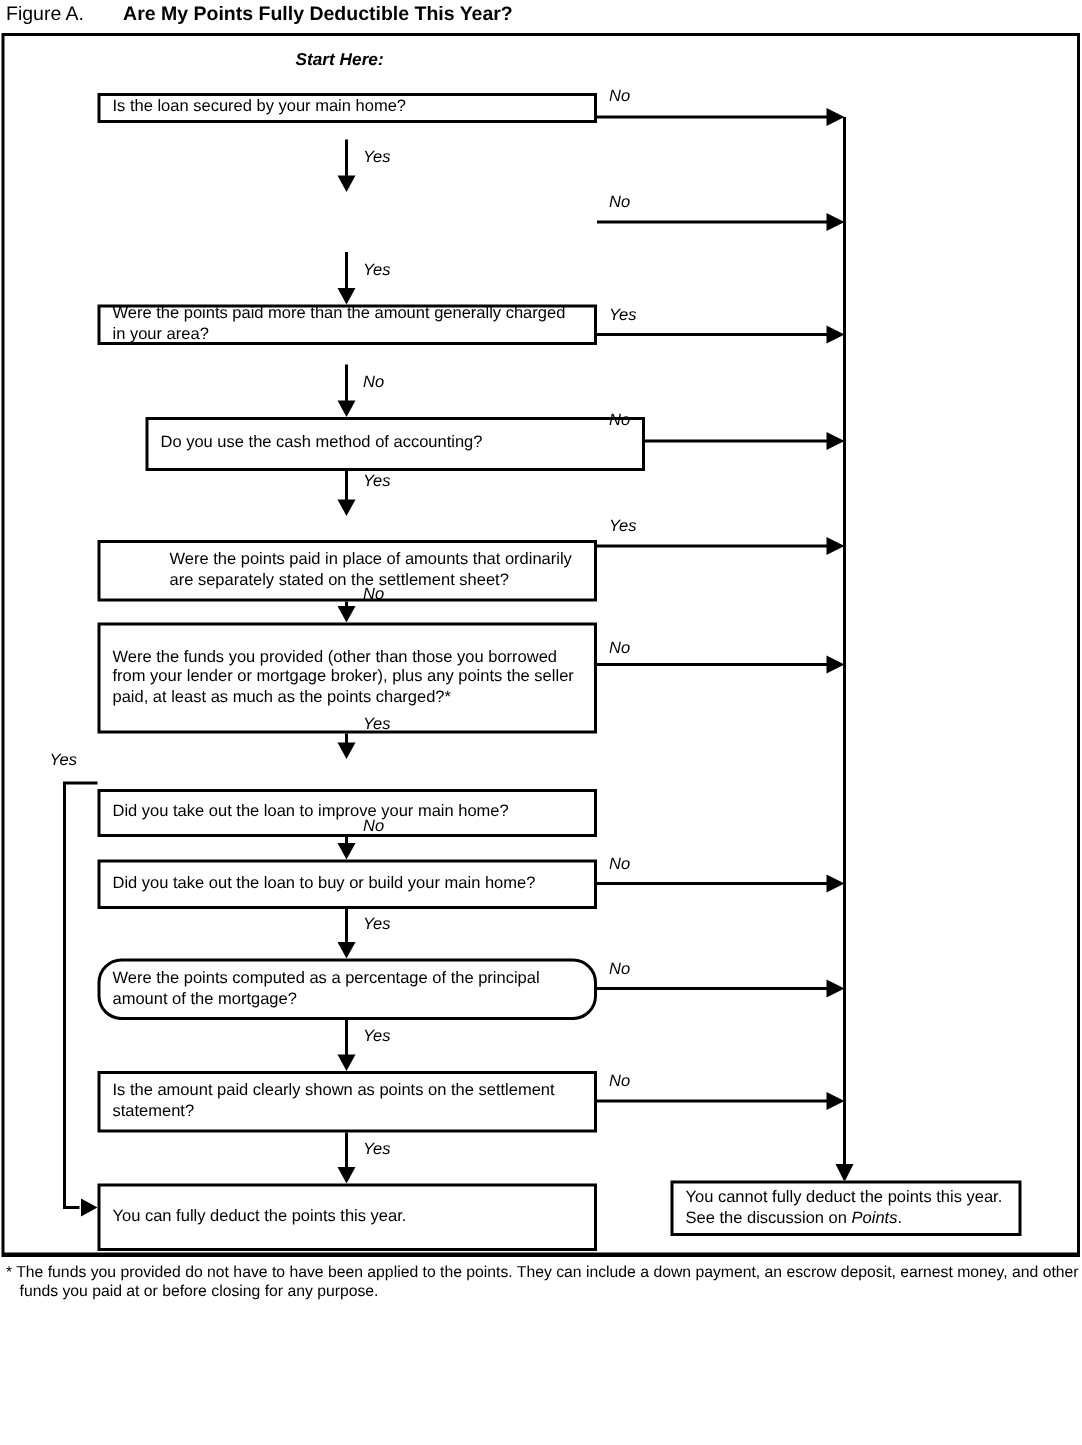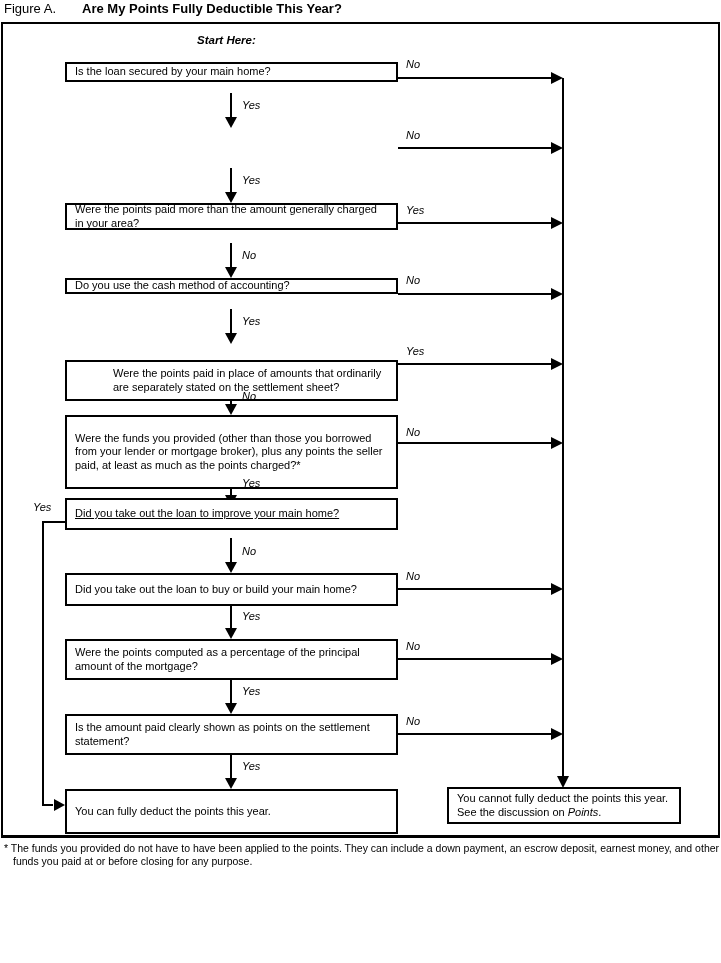--- a/index.html
+++ b/index.html
@@ -115,36 +115,36 @@
   </svg>
 
   <div class="start-label">Start Here:</div>
 
   <div class="qbox" style="top:62px;height:20px;">
       <span>Is the loan secured by your main home?</span>
     </div>
   <div class="qbox" style="top:203px;height:27px;">
       <span>Were the points paid more than the amount generally charged in your area?</span>
     </div>
-  <div class="qbox" style="top:278px;height:16px;">
+  <div class="qbox" style="top:278px;height:36px;margin-left:32px;">
       <span>Do you use the cash method of accounting?</span>
     </div>
   <div class="qbox" style="top:360px;height:41px;padding-left:46px;">
       <span>Were the points paid in place of amounts that ordinarily are separately stated on the settlement sheet?</span>
     </div>
   <div class="qbox" style="top:415px;height:74px;">
       <span>Were the funds you provided (other than those you borrowed from your lender or mortgage broker), plus any points the seller paid, at least as much as the points charged?*</span>
     </div>
-  <div class="qbox" style="top:498px;height:32px;text-decoration:underline;">
+  <div class="qbox" style="top:526px;height:32px;">
       <span>Did you take out the loan to improve your main home?</span>
     </div>
   <div class="qbox" style="top:573px;height:33px;">
       <span>Did you take out the loan to buy or build your main home?</span>
     </div>
-  <div class="qbox" style="top:639px;height:41px;">
+  <div class="qbox" style="top:639px;height:41px;border-radius:16px;">
       <span>Were the points computed as a percentage of the principal amount of the mortgage?</span>
     </div>
   <div class="qbox" style="top:714px;height:41px;">
       <span>Is the amount paid clearly shown as points on the settlement statement?</span>
     </div>
 
   <div class="rbox" style="left:65px;top:789px;width:333px;height:45px;">
     <span>You can fully deduct the points this year.</span>
   </div>
   <div class="rbox" style="left:447px;top:787px;width:234px;height:37px;">

